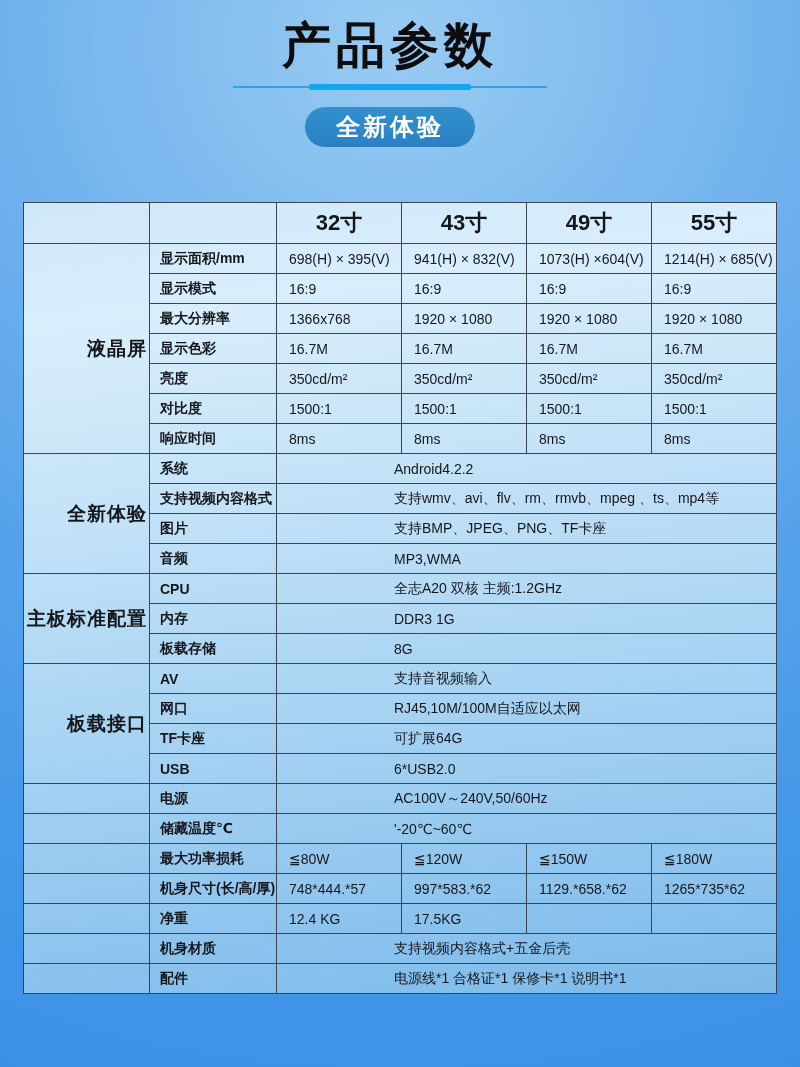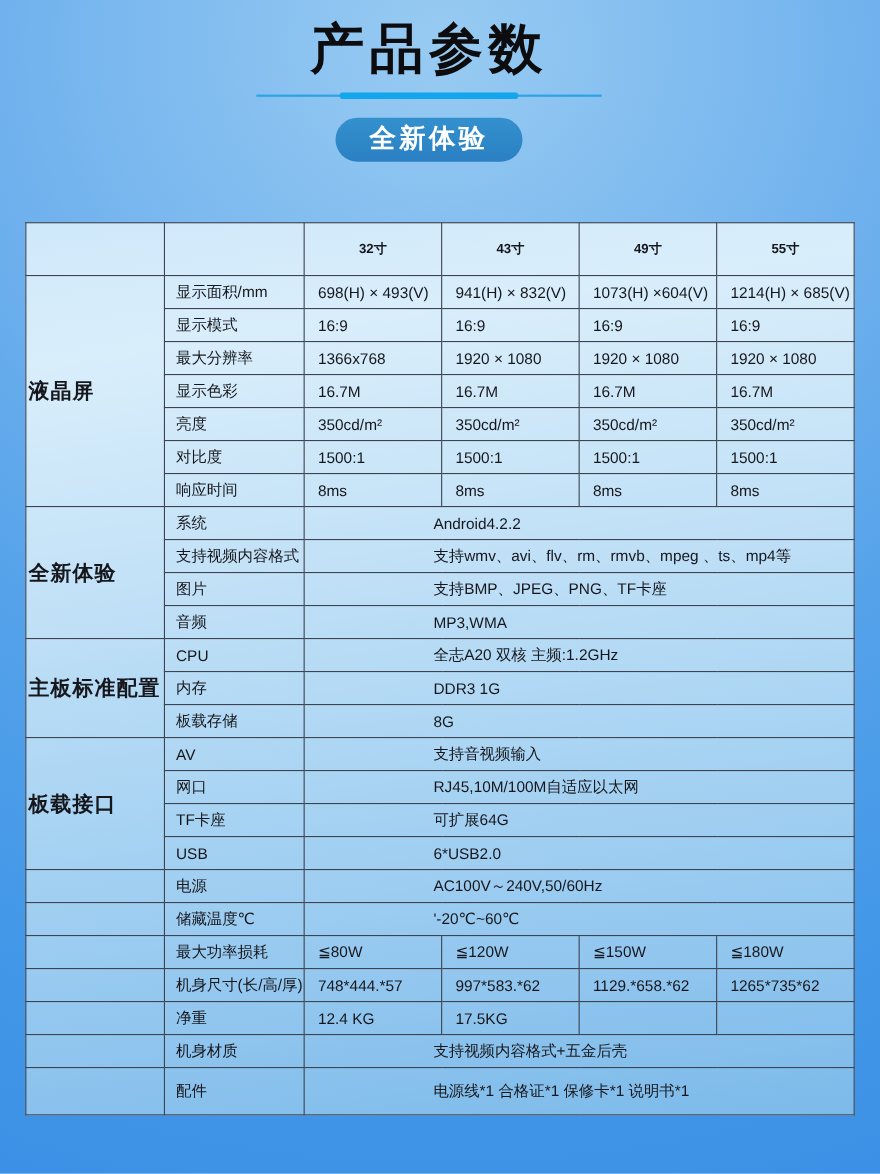--- a/index.html
+++ b/index.html
@@ -49,30 +49,30 @@
     border:1px solid #3d4350;
     color:#16171c;
     font-size:14px;
     height:30px;
     padding:2px 4px 2px 12px;
     text-align:left;
     vertical-align:middle;
     overflow:hidden; white-space:nowrap;
   }
   .spec-table th.col-head{
-    font-size:12px; font-weight:700; text-align:center; padding:15px;
+    font-size:22px; font-weight:700; text-align:center; padding:5px;
   }
   .spec-table td.group-cell{
-    font-size:19px; font-weight:700; text-align:left; padding:2px;
+    font-size:19px; font-weight:700; text-align:right; padding:2px;
     letter-spacing:1px;
   }
-  .spec-table td.row-label{ font-weight:400; font-size:14px; padding-left:10px; }
+  .spec-table td.row-label{ font-weight:700; font-size:14px; padding-left:10px; }
   .spec-table td.value-cell{ font-weight:500; }
   .spec-table td.span-cell{ font-weight:500; padding-left:117px; }
-  .spec-table tr.tall td{ height:43px;margin-top:36px; }
+  .spec-table tr.tall td{ height:30px;margin-top:36px; }
 </style>
 </head>
 <body>
 
 <div class="page">
 
   <div class="title-wrap">
     <div class="page-title">产品参数</div>
     <div class="title-rule">
       <div class="thin"></div>
@@ -97,21 +97,21 @@
           <td class="group-cell"></td>
           <td class="row-label"></td>
           <th class="col-head">32寸</th>
           <th class="col-head">43寸</th>
           <th class="col-head">49寸</th>
           <th class="col-head">55寸</th>
         </tr>
         <tr>
           <td class="group-cell" rowspan="7">液晶屏</td>
           <td class="row-label">显示面积/mm</td>
-          <td class="value-cell">698(H) × 493(V)</td>
+          <td class="value-cell">698(H) × 395(V)</td>
           <td class="value-cell">941(H) × 832(V)</td>
           <td class="value-cell">1073(H) ×604(V)</td>
           <td class="value-cell">1214(H) × 685(V)</td>
         </tr>
         <tr>
           <td class="row-label">显示模式</td>
           <td class="value-cell">16:9</td>
           <td class="value-cell">16:9</td>
           <td class="value-cell">16:9</td>
           <td class="value-cell">16:9</td>

